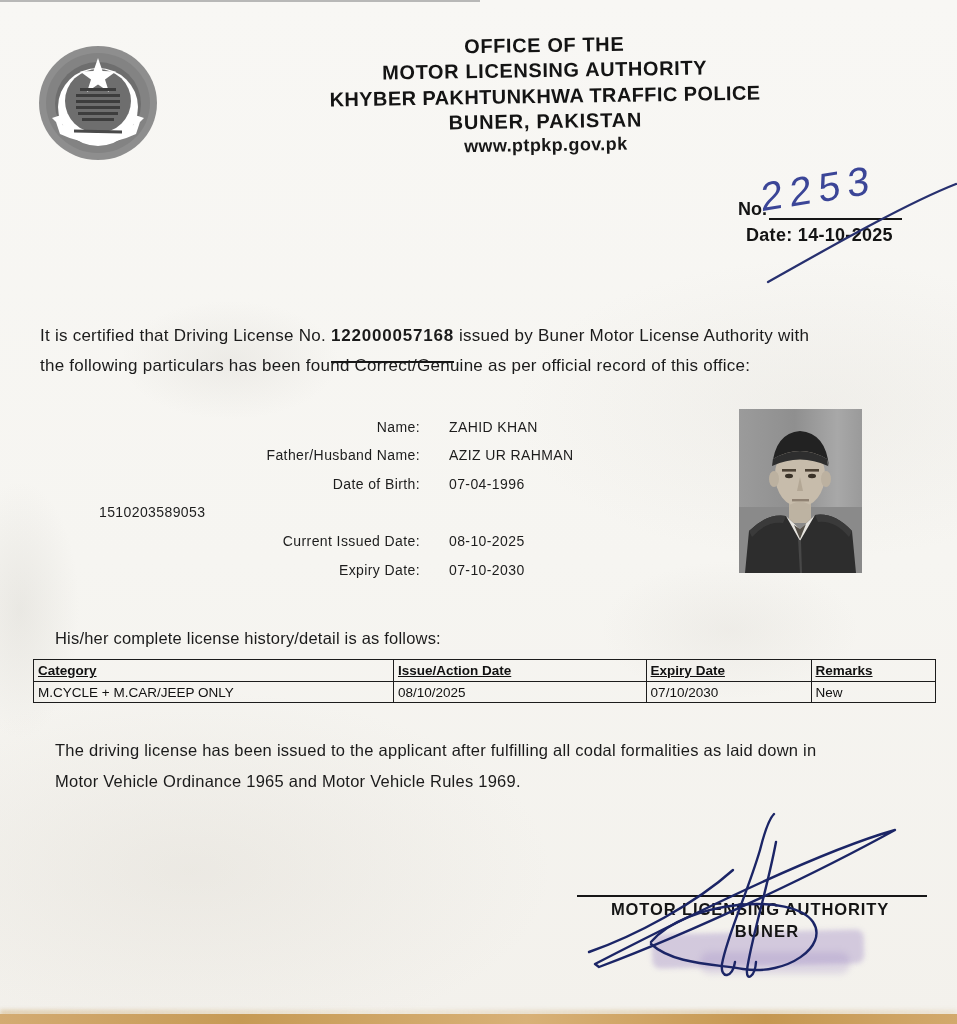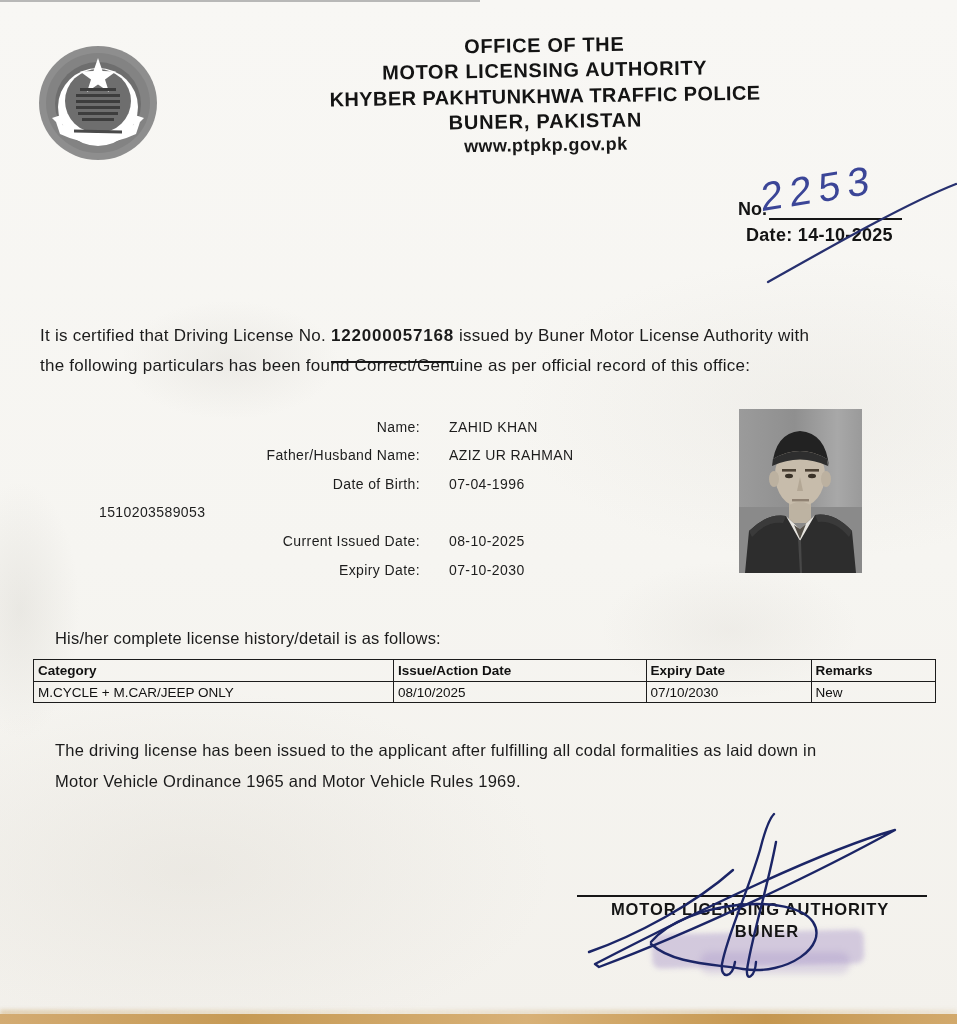--- a/index.html
+++ b/index.html
@@ -58,21 +58,21 @@
   .pvalue{margin-left:29px;white-space:nowrap;}
 
   
   .photo{position:absolute;left:739px;top:409px;width:123px;height:164px;box-shadow:0 0 0 1px #7b7b7b inset;}
 
   
   .history-intro{position:absolute;left:55px;top:629px;font-size:16.5px;letter-spacing:.2px;color:#1b1b1b;}
   .ltable{position:absolute;left:33px;top:659px;width:903px;border-collapse:collapse;
     font-size:13.5px;color:#111;}
   .ltable th,.ltable td{border:1.4px solid #1c1c1c;padding:0 4px;text-align:left;white-space:nowrap;}
-  .ltable th{font-weight:bold;height:21px;}
+  .ltable th{font-weight:bold;height:21px;text-decoration:underline;}
   .ltable td{height:20px;font-weight:normal;}
   .c0{width:355px;} .c1{width:247px;} .c2{width:158px;} .c3{width:117px;}
 
   
   .closing{position:absolute;left:55px;top:735px;width:880px;font-size:16.5px;line-height:31px;
     letter-spacing:.25px;color:#1b1b1b;}
 
   
   .sig-line{position:absolute;left:577px;top:895px;width:350px;height:2px;background:#161616;}
   .sig-text{position:absolute;left:570px;top:900px;width:360px;text-align:center;color:#141414;}

